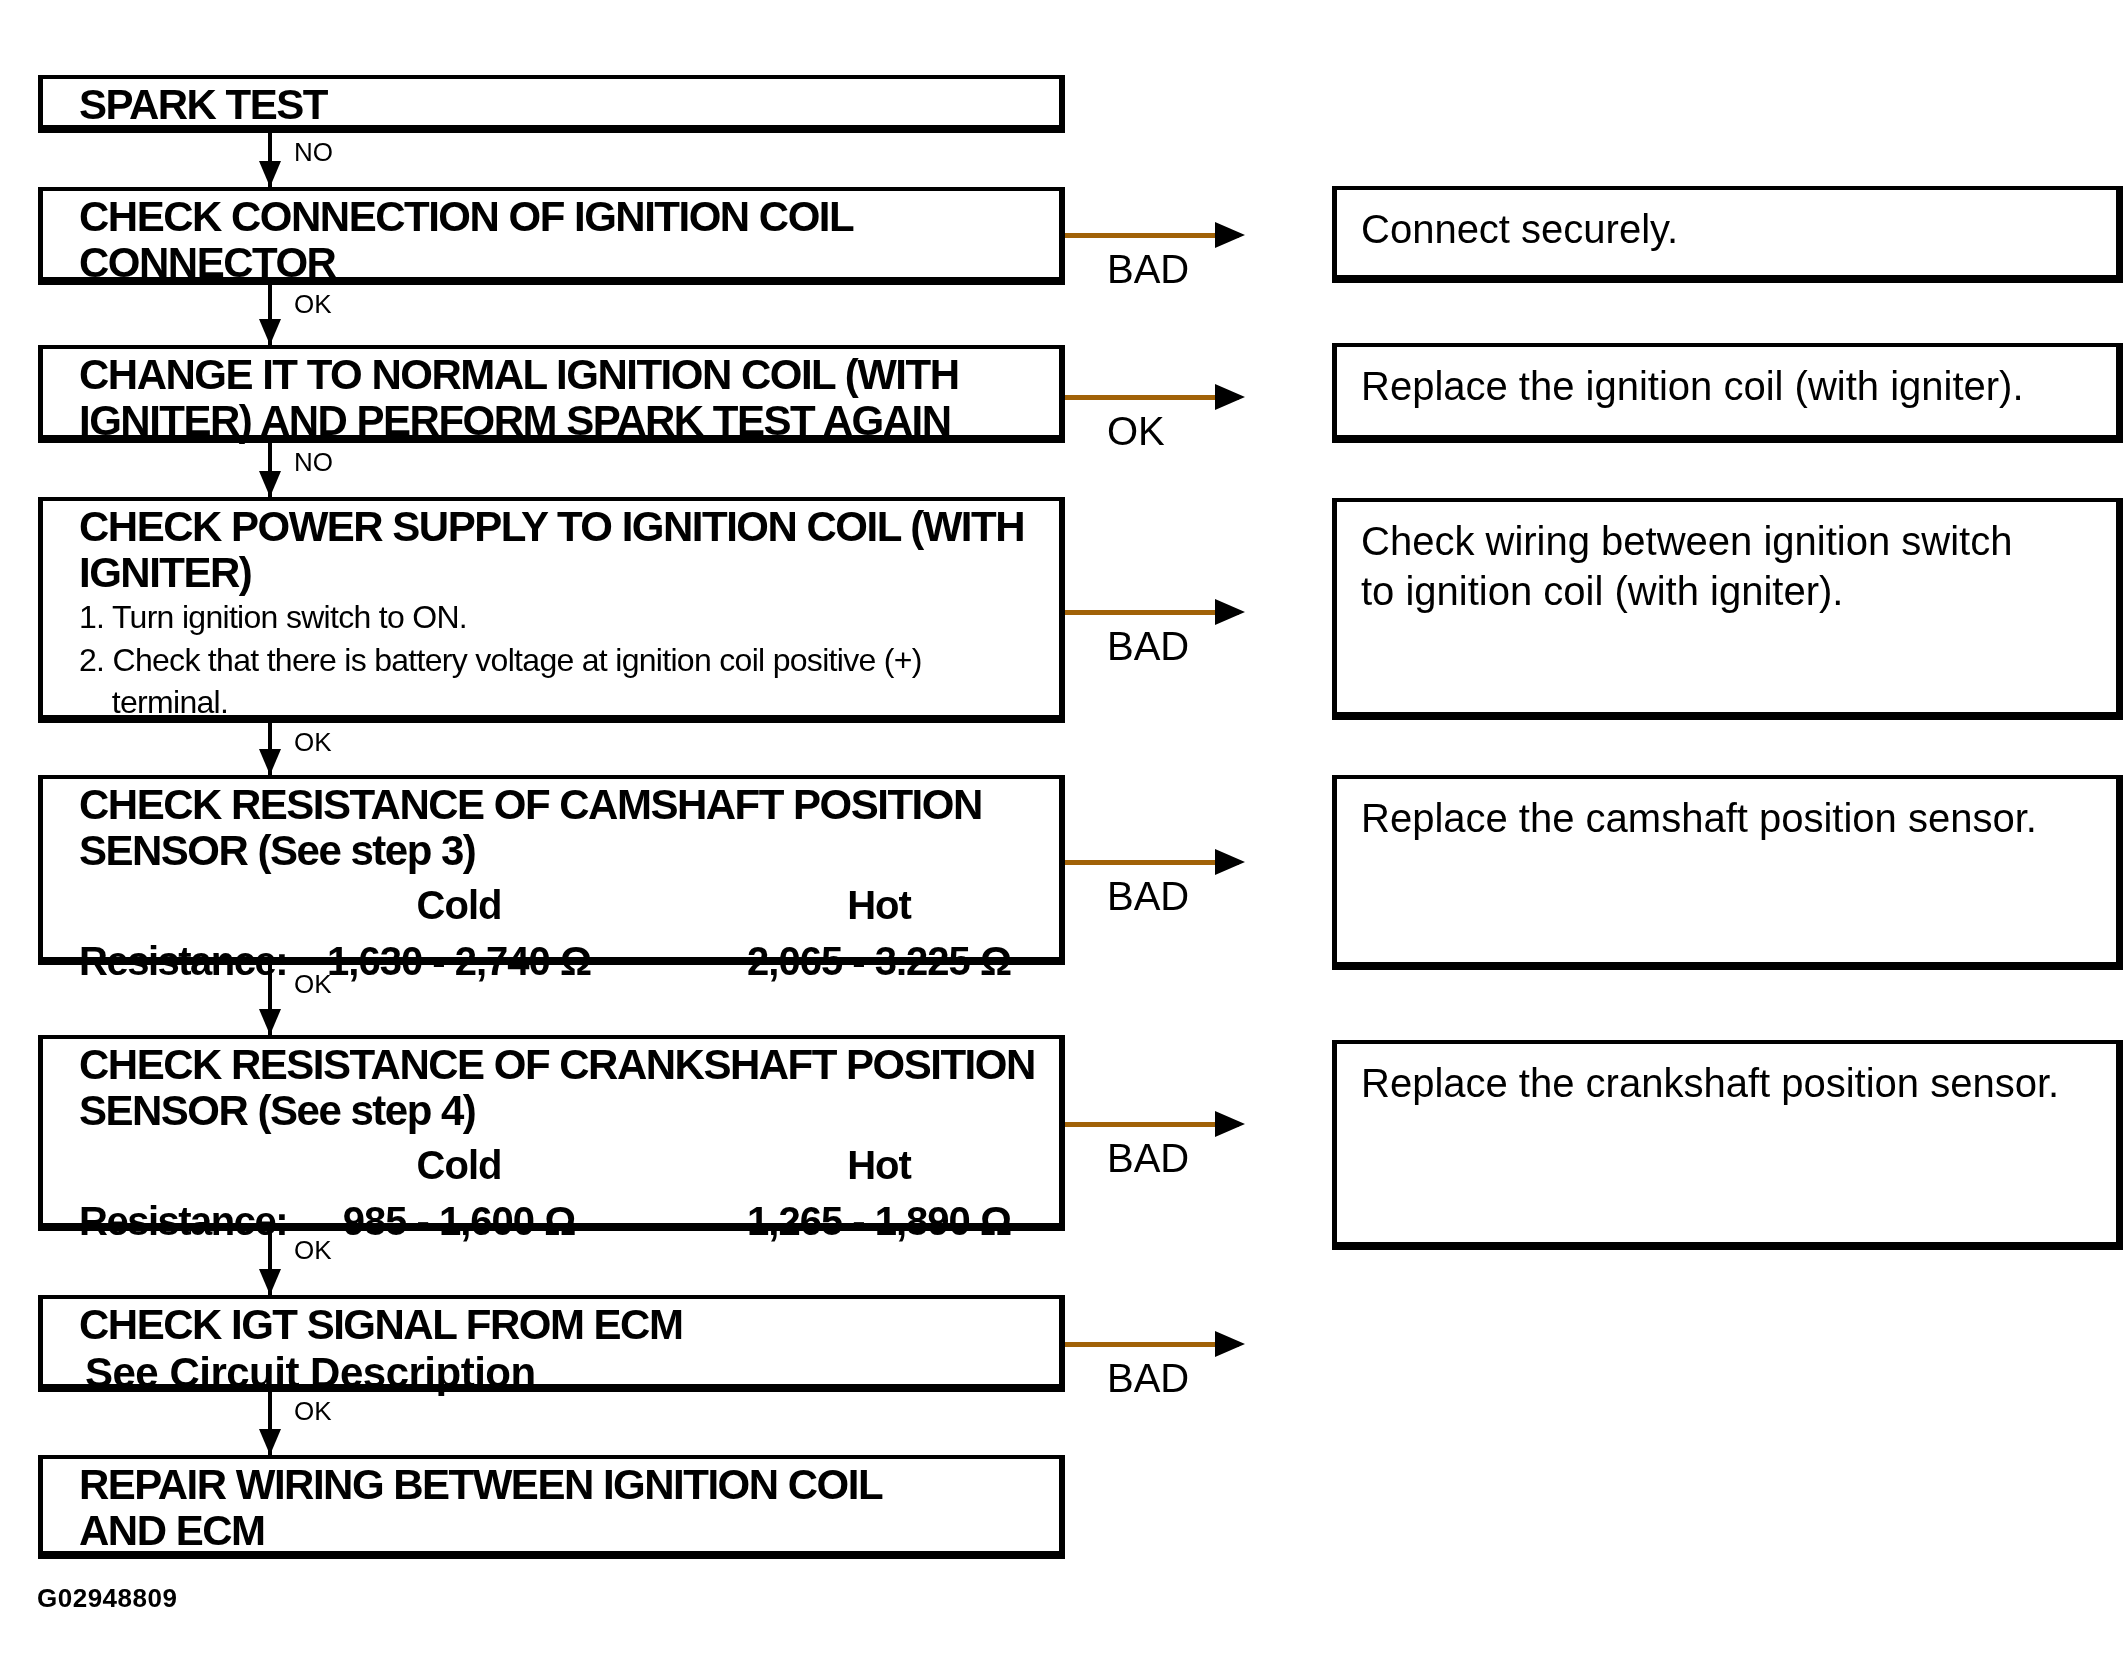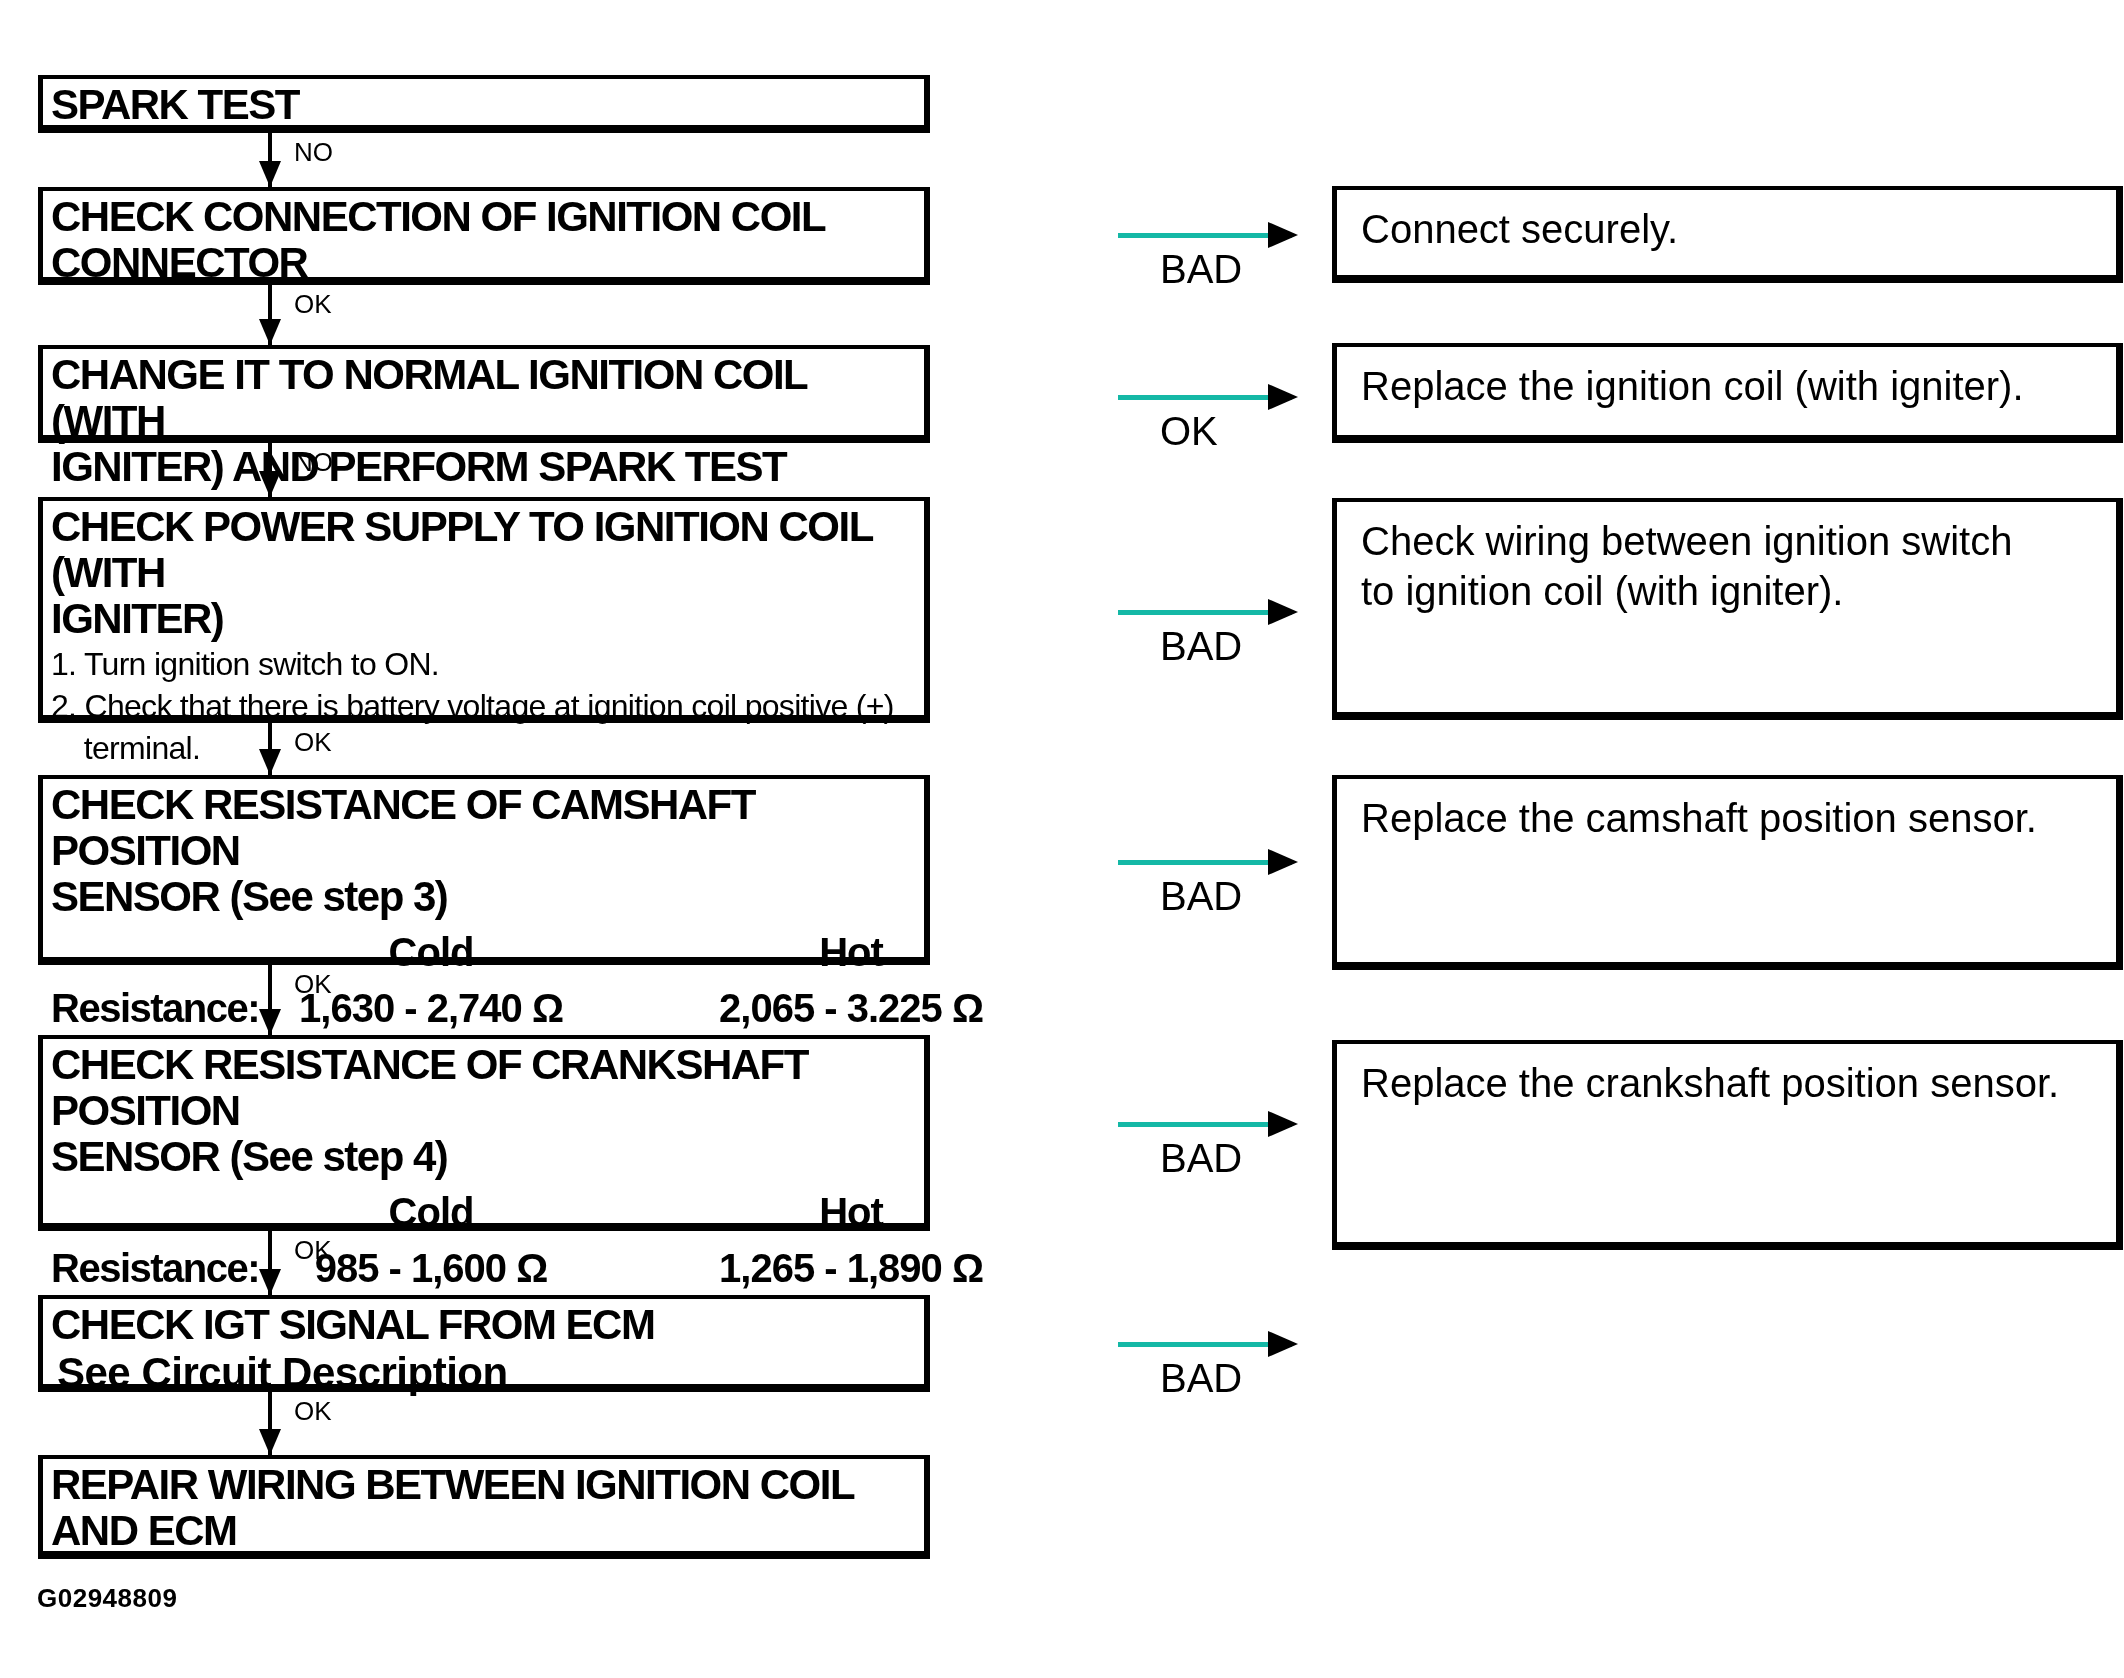--- a/index.html
+++ b/index.html
@@ -1,38 +1,38 @@
 <!DOCTYPE html>
 <html><head>
 <meta charset="utf-8">
 <style>
   html,body{margin:0;padding:0;background:#fff;}
   .canvas{position:relative;width:2124px;height:1678px;background:#ffffff;
           font-family:"Liberation Sans", sans-serif;color:#000;overflow:hidden;}
   .box{position:absolute;background:#fff;box-sizing:border-box;border:5px solid #000;}
-  .lbox{left:38px;width:892px;border-width:4px 6px 8px 5px;}
+  .lbox{left:38px;width:1027px;border-width:4px 6px 8px 5px;padding-left:28px;}
   .rbox{left:1292px;width:791px;border-width:4px 7px 8px 5px;
         font-size:40px;line-height:1.25;padding:14px 10px 0 24px;white-space:pre-line;margin-left:40px;}
   .rbox.big{font-size:43px;line-height:1.3;letter-spacing:.5px;}
   .title{font-weight:bold;font-size:42px;line-height:1.1;letter-spacing:-1.5px;
          white-space:pre-line;padding:3px 10px 0 8px;}
   .subtitle{font-weight:bold;font-size:42px;line-height:1.1;letter-spacing:-.5px;padding:2px 10px 0 14px;}
   .list-item{font-size:32px;line-height:1.3;letter-spacing:-.7px;white-space:pre-wrap;
              padding:0 8px 0 8px;margin-top:1px;}
   .res-grid{display:grid;grid-template-columns:180px 400px 440px;margin:8px 0 0 8px;}
   .res-head{font-weight:bold;font-size:40px;line-height:1.15;letter-spacing:-1px;text-align:center;}
   .res-label{font-weight:bold;font-size:40px;line-height:1.25;letter-spacing:-1.5px;}
   .res-val{font-weight:bold;font-size:40px;line-height:1.25;letter-spacing:-1px;text-align:center;}
   .varrow{position:absolute;left:268px;width:4px;}
   .varrow .shaft{position:absolute;left:0;top:0;bottom:0;width:4px;background:#000;}
   .varrow .head{position:absolute;left:-9px;bottom:0;width:0;height:0;
                 border-left:11px solid transparent;border-right:11px solid transparent;
                 border-top:26px solid #000;}
   .vlabel{position:absolute;left:26px;top:4px;font-size:26px;white-space:nowrap;}
-  .hconn{position:absolute;left:1118px;width:174px;height:5px;background:#14b8a6;}
+  .hconn{position:absolute;left:1065px;width:174px;height:5px;background:#a16207;}
   .hconn .head{position:absolute;right:-6px;top:-11px;width:0;height:0;
                border-top:13px solid transparent;border-bottom:13px solid transparent;
                border-left:30px solid #000;}
   .hlabel{position:absolute;left:42px;top:14px;font-size:40px;white-space:nowrap;}
   .footer-code{position:absolute;left:37px;top:1583px;font-size:26px;font-weight:bold;letter-spacing:.5px;}
 </style>
 </head>
 <body>
 
 <div class="canvas">

